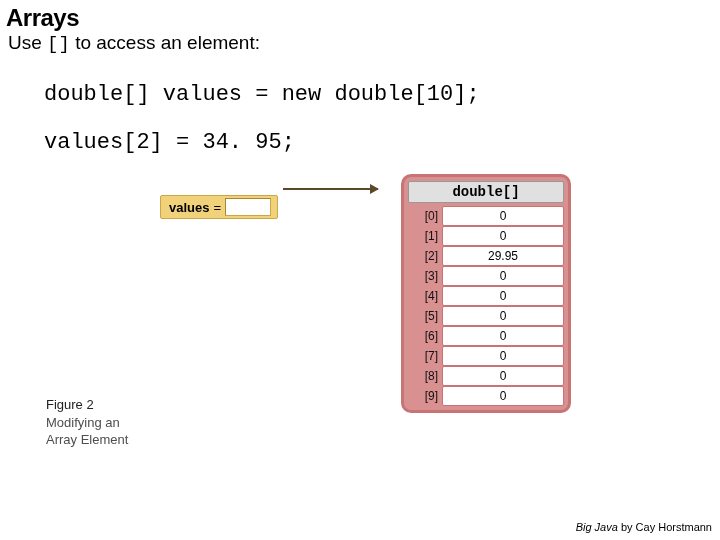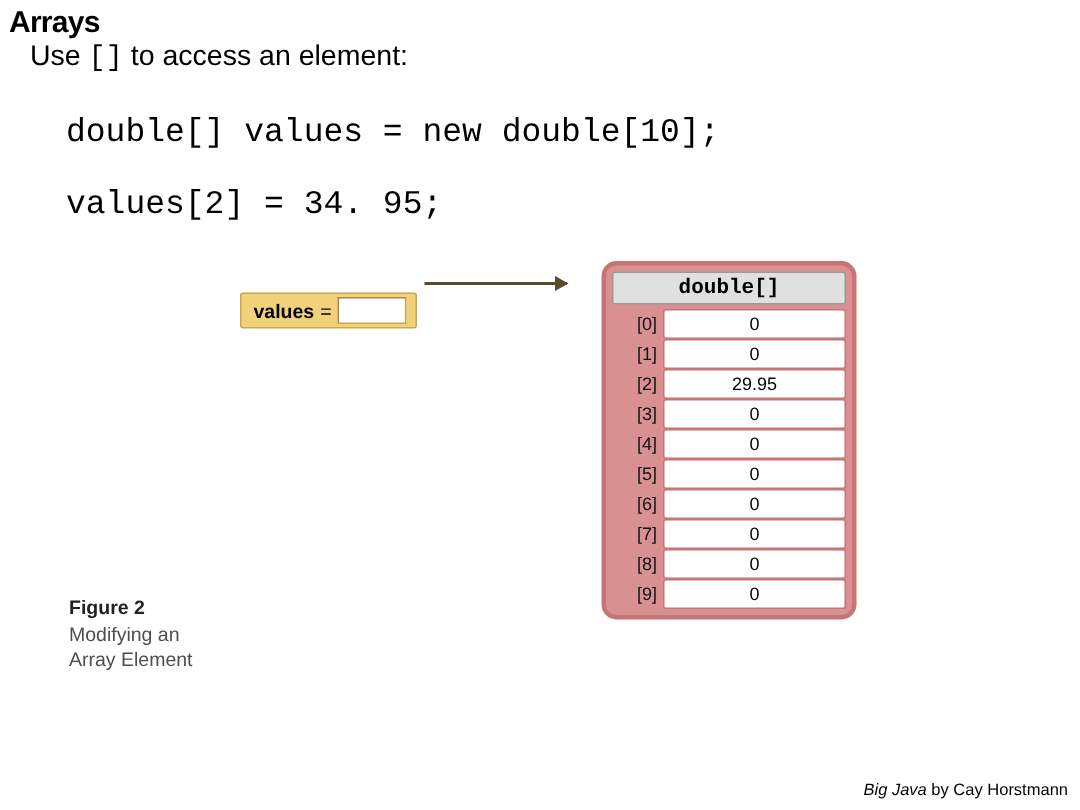--- a/index.html
+++ b/index.html
@@ -8,28 +8,28 @@
     width: 720px;
     height: 540px;
     background: #fff;
     font-family: Arial, Helvetica, sans-serif;
     color: #000;
     position: relative;
     overflow: hidden;
   }
   .title {
     font-family: Verdana, Geneva, sans-serif;
-    font-size: 20px;
+    font-size: 24px;
     font-weight: bold;
     margin: 4px 0 0 6px;
     letter-spacing: -0.5px;
   }
   .subtitle {
     font-size: 19px;
-    margin: 0 0 0 20px;
+    margin: 0 0 0 8px;
   }
   .mono {
     font-family: "Courier New", monospace;
     font-size: 19px;
   }
   .codeblock {
     font-family: "Courier New", monospace;
     font-size: 22px;
     margin-left: 44px;
     line-height: 2.2;
@@ -145,21 +145,21 @@
   .fig-cap {
     position: absolute;
     top: 396px;
     left: 46px;
     font-family: Verdana, sans-serif;
     font-size: 13px;
     color: #4e4e4e;
     line-height: 1.35;
   }
   .fig-cap .fignum {
-    font-weight: bold;
+    font-weight: normal;
     color: #222;
   }
   
   .footer {
     position: absolute;
     bottom: 6px;
     right: 8px;
     text-align: left;
     font-size: 11px;
     line-height: 1.3;

